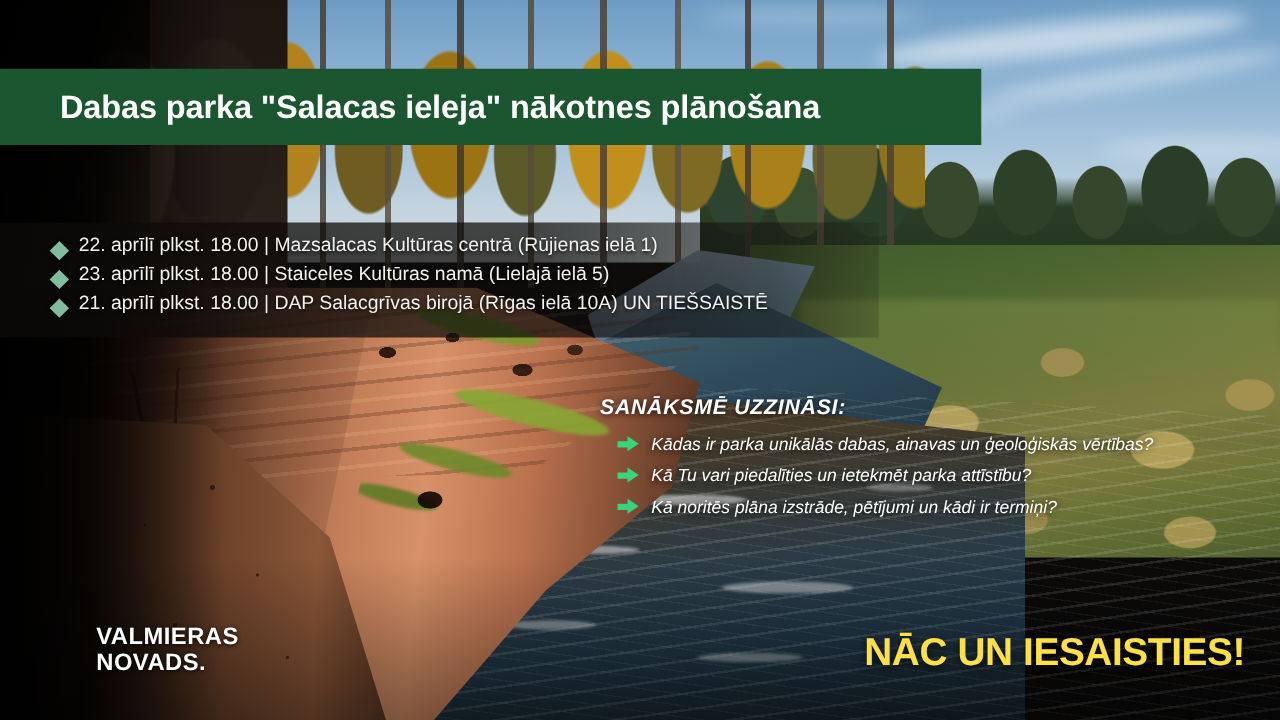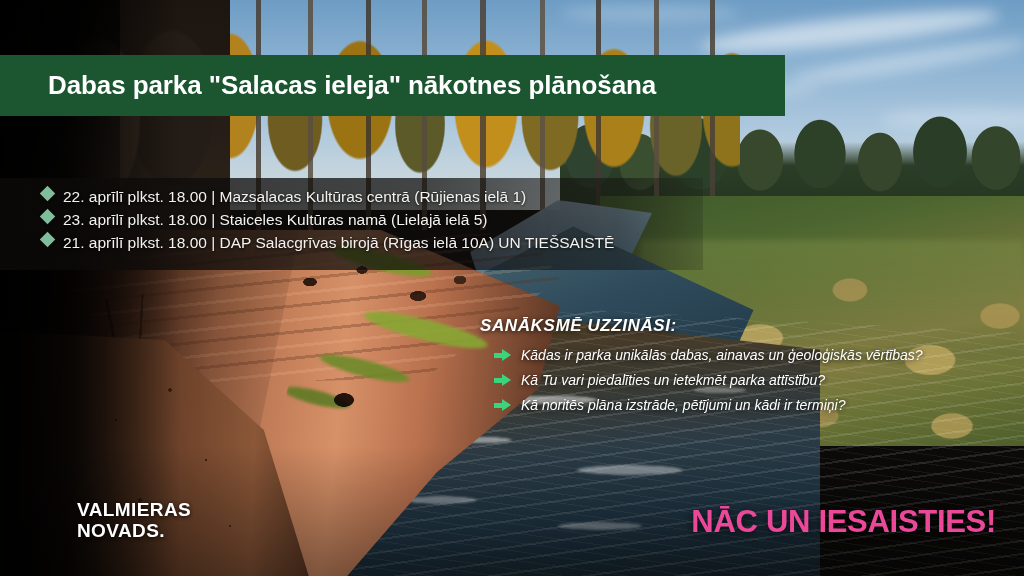--- a/index.html
+++ b/index.html
@@ -241,21 +241,21 @@
 
   .info-band{
     position:absolute;left:0;top:178px;width:703px;height:92px;
     background:linear-gradient(90deg,rgba(12,10,9,.80) 0%,rgba(14,12,10,.72) 60%,rgba(18,16,14,.50) 88%,rgba(20,18,16,.18) 100%);
   }
   .info-list{
     position:absolute;left:42px;top:188px;width:680px;
     display:flex;flex-direction:column;gap:5px;
   }
   .info-row{
-    display:flex;align-items:flex-start;gap:10px;
+    display:flex;align-items:flex-end;gap:10px;
     color:#f3f2ef;font-size:15.5px;white-space:nowrap;
     text-shadow:0 1px 3px rgba(0,0,0,.8);
   }
   .diamond{
     width:11px;height:11px;background:#7fbd9b;
     transform:rotate(45deg);flex:0 0 auto;
     box-shadow:0 0 3px rgba(0,0,0,.5);
   }
 
   .qa{
@@ -288,21 +288,21 @@
 
   .logo{
     position:absolute;left:45px;top:500px;
     color:#ffffff;font-size:19px;font-weight:bold;
     line-height:1.08;letter-spacing:.4px;
     text-shadow:0 1px 4px rgba(0,0,0,.9);
     margin-left:32px;
   }
   .cta{
     position:absolute;right:28px;top:504px;
-    color:#ec4899;font-size:31px;font-weight:bold;
+    color:#fde047;font-size:31px;font-weight:bold;
     letter-spacing:-0.3px;
     text-shadow:0 2px 8px rgba(0,0,0,.75);
     white-space:nowrap;
   }
 </style>
 </head>
 <body>
 
 <div id="poster">
 

